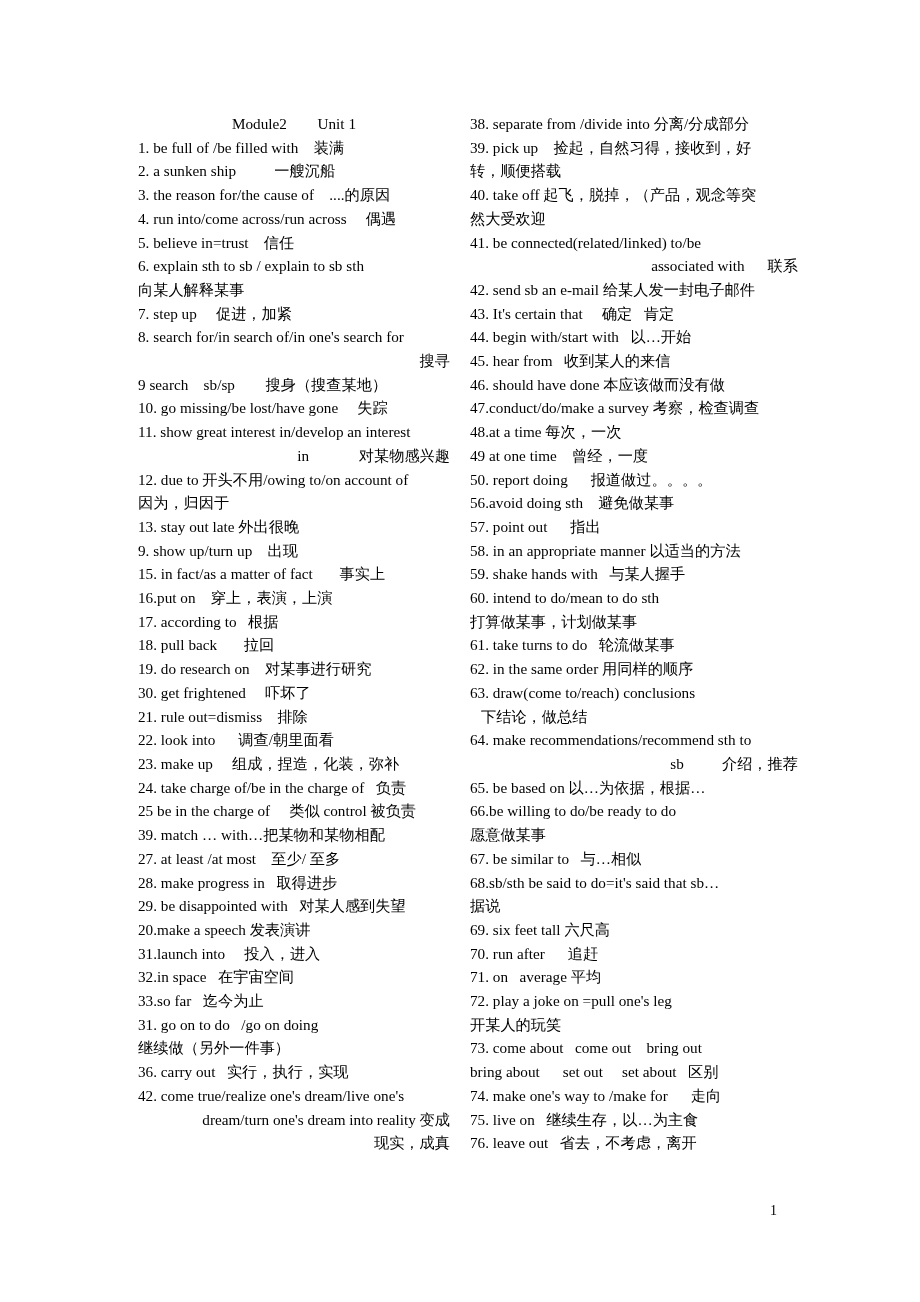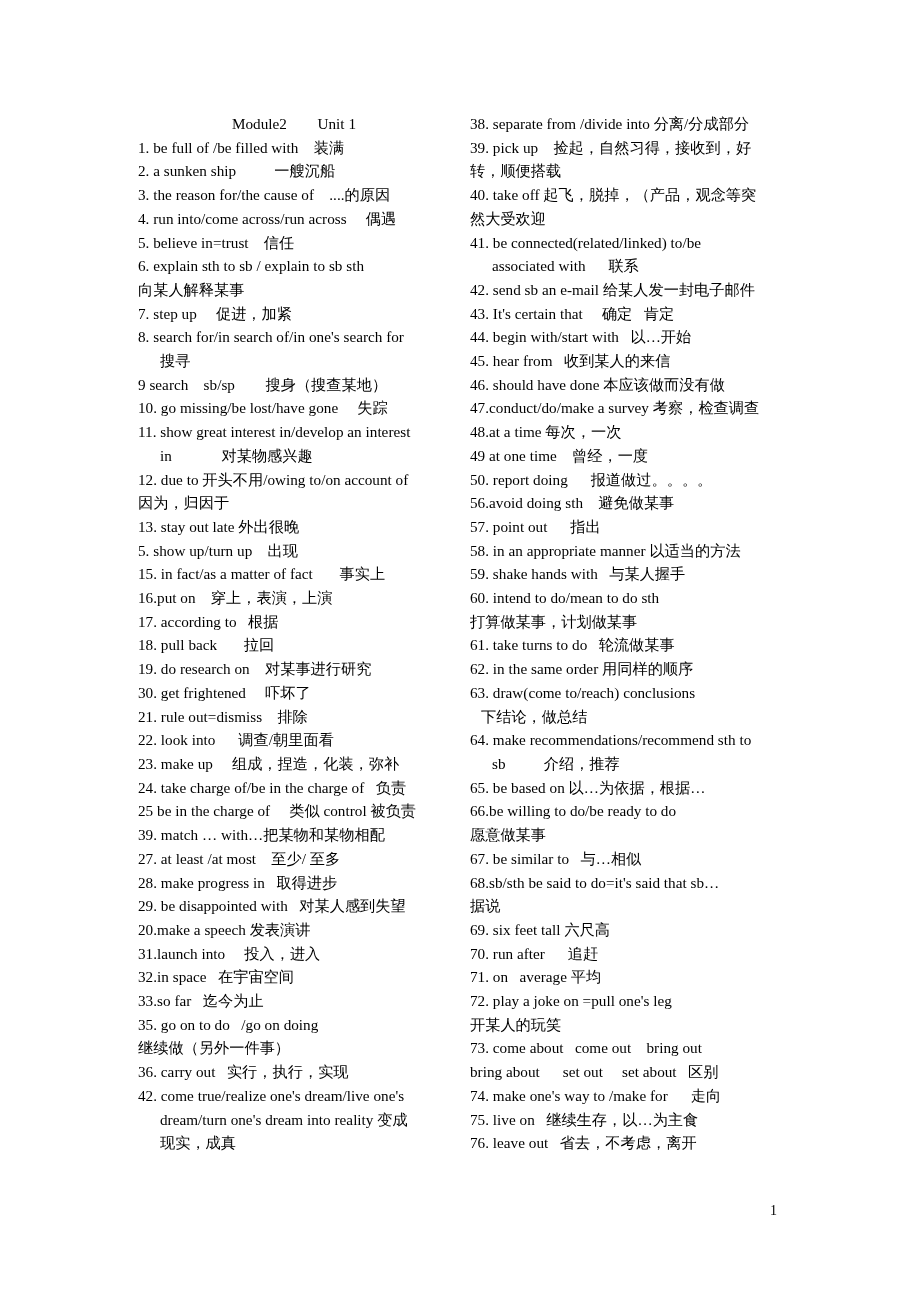--- a/index.html
+++ b/index.html
@@ -45,20 +45,21 @@
     font-size: 15.2px;
     line-height: 23.7px;
     white-space: pre-wrap;
     letter-spacing: 0.02px;
   }
   .line.center {
     text-align: center;
   }
   .line.indent {
     padding-left: 22px;
+    text-align: right;
   }
   .line.indent2 {
     padding-left: 11px;
   }
   .pagenum {
     position: absolute;
     left: 770px;
     top: 1203px;
     font-size: 14px;
     line-height: 16px;
@@ -82,41 +83,41 @@
         <div class="line">7. step up     促进，加紧</div>
         <div class="line">8. search for/in search of/in one's search for</div>
         <div class="line indent">搜寻</div>
         <div class="line">9 search    sb/sp        搜身（搜查某地）</div>
         <div class="line">10. go missing/be lost/have gone     失踪</div>
         <div class="line">11. show great interest in/develop an interest</div>
         <div class="line indent">in             对某物感兴趣</div>
         <div class="line">12. due to 开头不用/owing to/on account of</div>
         <div class="line">因为，归因于</div>
         <div class="line">13. stay out late 外出很晚</div>
-        <div class="line">5. show up/turn up    出现</div>
+        <div class="line">9. show up/turn up    出现</div>
         <div class="line">15. in fact/as a matter of fact       事实上</div>
         <div class="line">16.put on    穿上，表演，上演</div>
         <div class="line">17. according to   根据</div>
         <div class="line">18. pull back       拉回</div>
         <div class="line">19. do research on    对某事进行研究</div>
         <div class="line">30. get frightened     吓坏了</div>
         <div class="line">21. rule out=dismiss    排除</div>
         <div class="line">22. look into      调查/朝里面看</div>
         <div class="line">23. make up     组成，捏造，化装，弥补</div>
         <div class="line">24. take charge of/be in the charge of   负责</div>
         <div class="line">25 be in the charge of     类似 control 被负责</div>
         <div class="line">39. match … with…把某物和某物相配</div>
         <div class="line">27. at least /at most    至少/ 至多</div>
         <div class="line">28. make progress in   取得进步</div>
         <div class="line">29. be disappointed with   对某人感到失望</div>
         <div class="line">20.make a speech 发表演讲</div>
         <div class="line">31.launch into     投入，进入</div>
         <div class="line">32.in space   在宇宙空间</div>
         <div class="line">33.so far   迄今为止</div>
-        <div class="line">35. go on to do   /go on doing</div>
+        <div class="line">31. go on to do   /go on doing</div>
         <div class="line">继续做（另外一件事）</div>
         <div class="line">36. carry out   实行，执行，实现</div>
         <div class="line">42. come true/realize one's dream/live one's</div>
         <div class="line indent">dream/turn one's dream into reality 变成</div>
         <div class="line indent">现实，成真</div>
       </div>
     <div class="col col-right">
         <div class="line">38. separate from /divide into 分离/分成部分</div>
         <div class="line">39. pick up    捡起，自然习得，接收到，好</div>
         <div class="line">转，顺便搭载</div>

